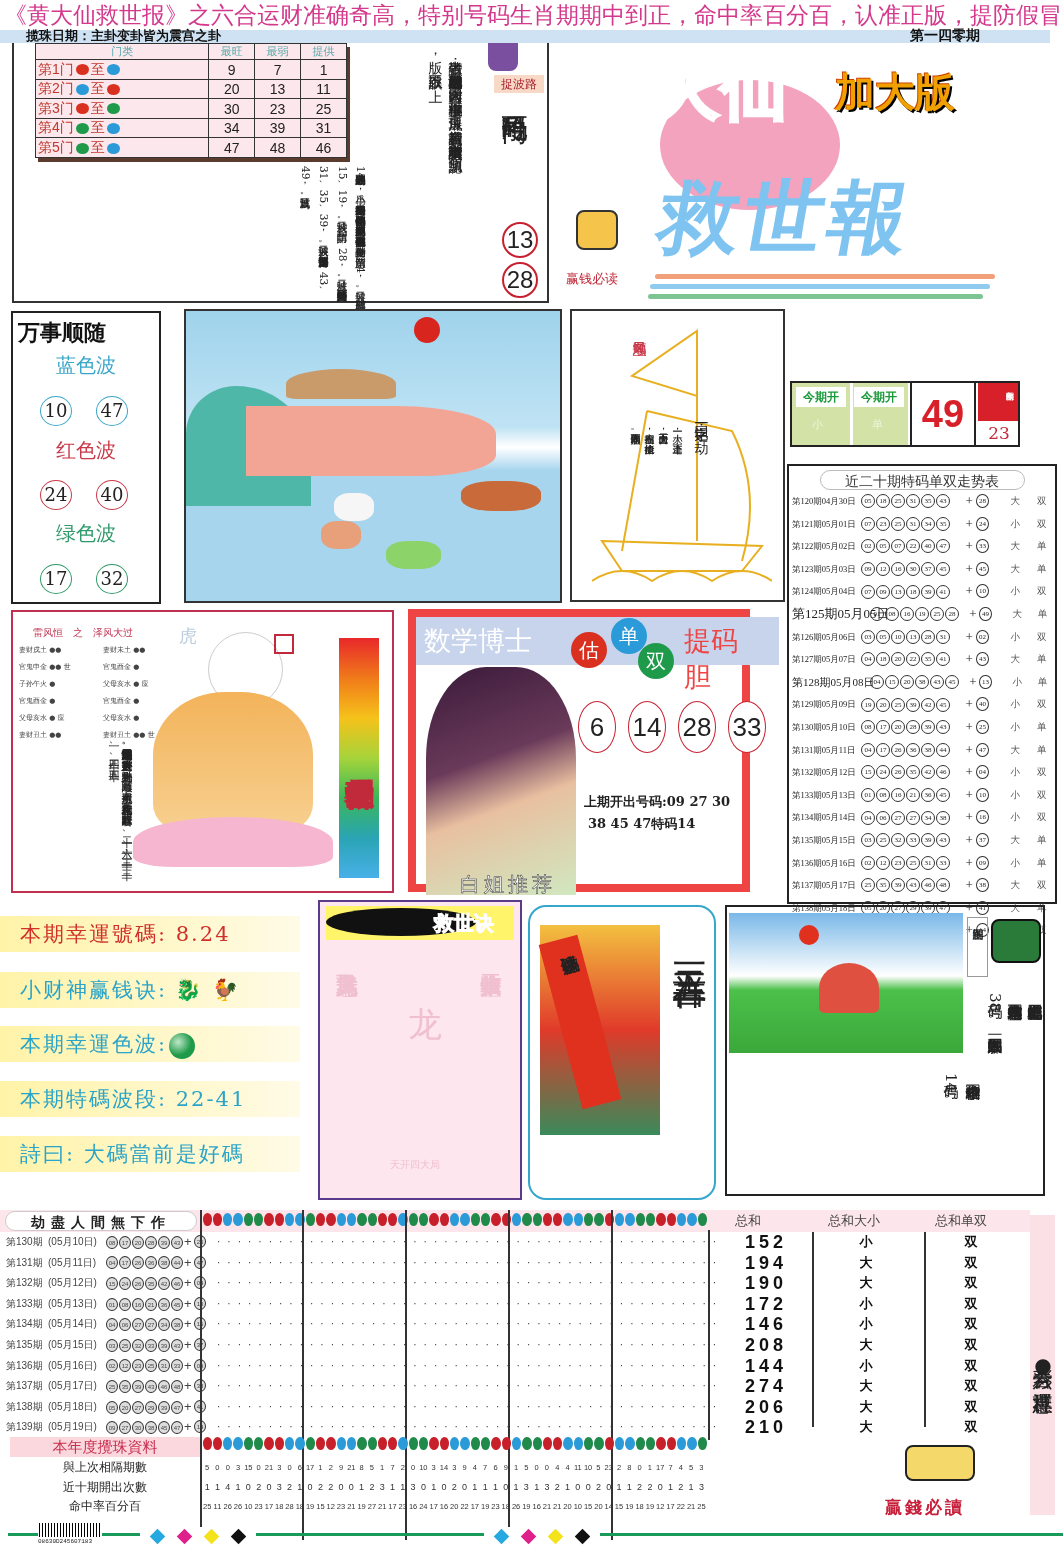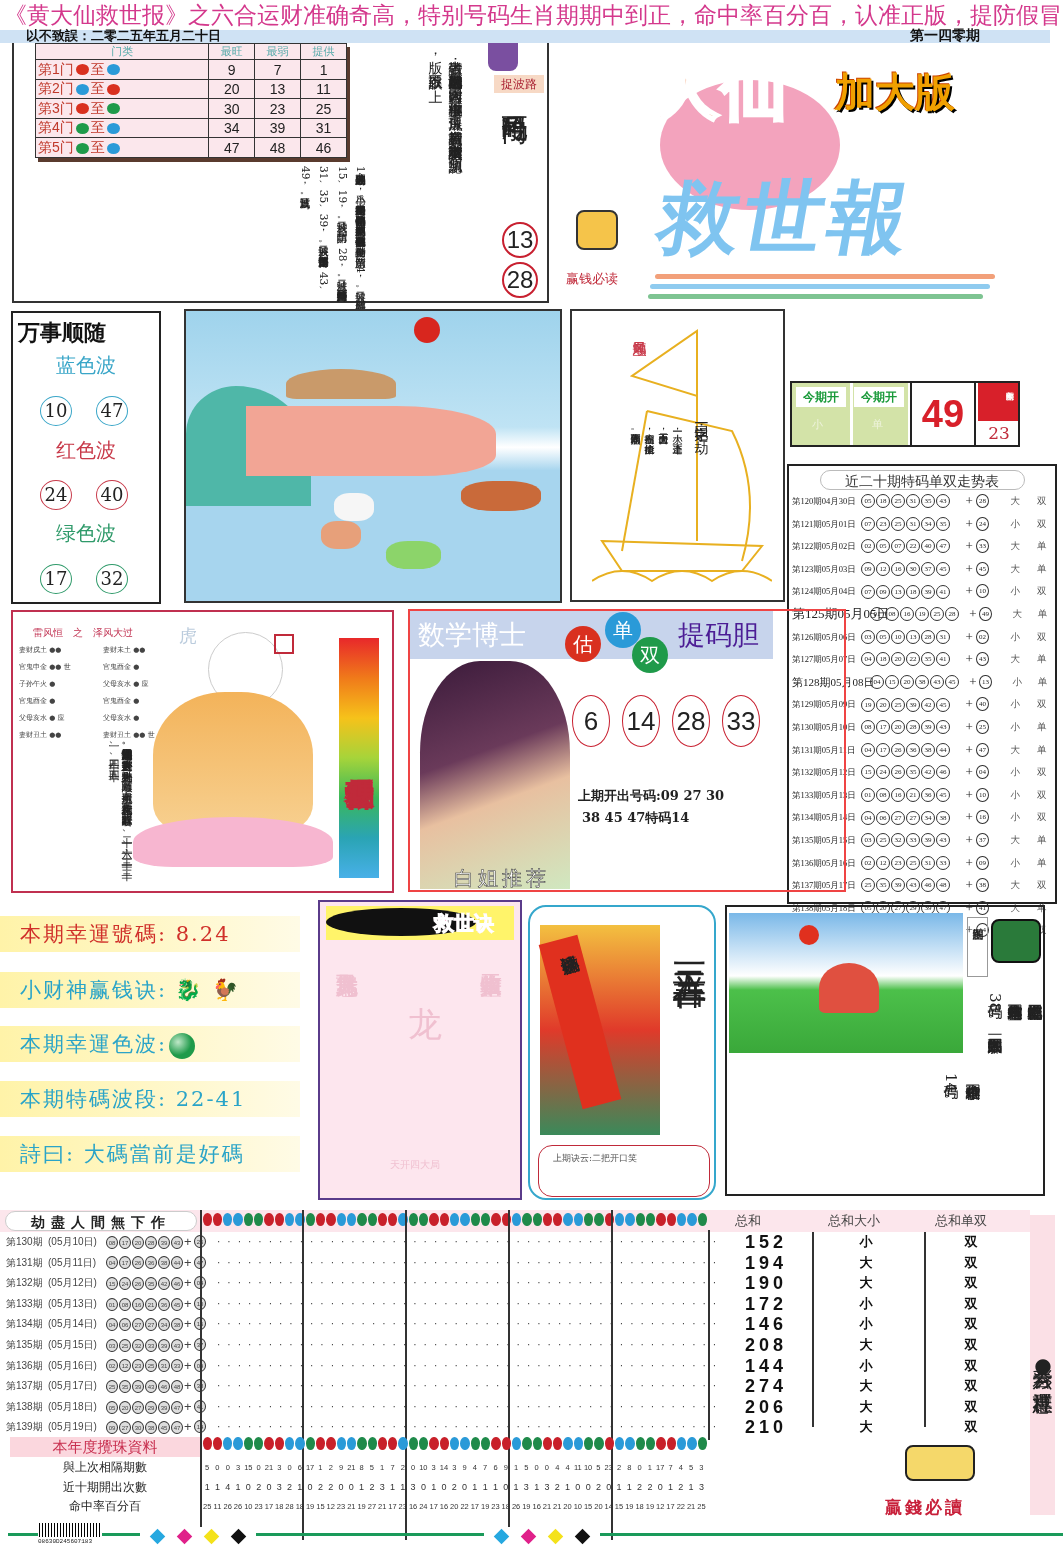--- a/index.html
+++ b/index.html
@@ -35,37 +35,37 @@
 .scene{left:184px;top:309px;width:378px;height:294px;border:2px solid #333;background:linear-gradient(#9fd3ec 0%,#bfe3f4 40%,#fff 47%,#a7d5ee 55%,#a7d5ee 100%);overflow:hidden}
 
 .boatbox{left:570px;top:309px;width:215px;height:293px;border:2px solid #333}
 
 .openbox{left:790px;top:381px;width:230px;height:66px;border:2px solid #222}
 .trendbox{left:787px;top:464px;width:270px;height:440px;border:2px solid #222}
 .trendrow{font-family:Liberation Serif, serif;font-size:9.5px;height:22.6px;line-height:22.6px;white-space:nowrap;display:flex}
 .tb{display:inline-block;width:14px;height:14px;border:1px solid #333;border-radius:50%;font-size:7px;line-height:12px;text-align:center;margin-right:1px;vertical-align:middle}
 
 .fairybox{left:11px;top:610px;width:383px;height:283px;border:2px solid #c03050}
-.mzbox{left:408px;top:609px;width:438px;height:283px;border:2px solid #ef4444}
+.mzbox{left:408px;top:609px;width:342px;height:283px;border:8px solid #ef4444}
 .luckrow{left:0;width:300px;height:36px;font-size:21px;letter-spacing:2px;padding-left:20px;line-height:36px;background:linear-gradient(90deg,#fff3a8,#fffbe6)}
 .jue{left:318px;top:900px;width:204px;height:300px;border:2px solid #5a3b8a;background:#fde6ee}
 .cai{left:528px;top:905px;width:188px;height:295px;border:2px solid #35a7cc;border-radius:18px}
 .tujie{left:725px;top:905px;width:320px;height:291px;border:2px solid #222}
 .rtrow{font-family:"Liberation Sans",sans-serif;font-size:10px;height:20.6px;line-height:20.6px;color:#444;white-space:nowrap}
 .sumcol{font-family:"Liberation Sans",sans-serif;font-weight:bold}
 .dots{letter-spacing:7px;color:#333;font-size:10px}
 .yrrow{font-family:"Liberation Sans",sans-serif;font-size:9px;height:19.5px;line-height:19.5px;white-space:nowrap;color:#333}
 .diamond{width:11px;height:11px;transform:rotate(45deg);display:inline-block;margin:0 8px}
 </style>
 </head>
 <body>
 
 <div class="abs banner">《黄大仙救世报》之六合运财准确奇高，特别号码生肖期期中到正，命中率百分百，认准正版，提防假冒。</div>
 <div class="abs datebar"></div>
-<div class="abs date">以不致誤：二零二五年五月二十日</div>
+<div class="abs date">揽珠日期：主卦变卦皆为震宫之卦</div>
 <div class="abs issue">第一四零期</div>
 
 <div class="abs box1"></div>
 <table class="abs doortbl">
   <tbody>
       <tr>
     <th>门类</th>
     <th>最旺</th>
     <th>最弱</th>
     <th>提供</th>
@@ -506,21 +506,21 @@
   <div class="abs" style="left:261px;top:22px;width:20px;height:20px;border:2px solid #c02a3a"></div>
   <div class="abs vtext" style="left:326px;top:26px;width:40px;height:240px;background:linear-gradient(#e8282a,#f07a1a,#f6c21a,#a6d43a,#3ab85a,#2aa4b4,#48b0e8);color:#fff;font-size:28px;line-height:40px;text-align:center;font-weight:bold;-webkit-text-stroke:1px #c02a3a;font-family:'DejaVu Sans',sans-serif">曾女士救世靈碼</div>
 </div>
 
 <div class="abs mzbox">
   <div class="abs" style="left:0;top:0;width:363px;height:48px;background:#c7d4ec"></div>
   <div class="abs" style="left:8px;top:6px;color:#fff;font-size:27px">数学博士</div>
   <div class="abs circle" style="left:155px;top:15px;width:36px;height:36px;background:#d9301f;color:#fff;font-size:20px;line-height:36px">估</div>
   <div class="abs circle" style="left:195px;top:1px;width:36px;height:36px;background:#2a9ad8;color:#fff;font-size:20px;line-height:36px">单</div>
   <div class="abs circle" style="left:222px;top:26px;width:36px;height:36px;background:#1f9a4a;color:#fff;font-size:20px;line-height:36px">双</div>
-  <div class="abs" style="left:268px;top:6px;color:#4c1d95;font-size:27px">提码胆</div>
+  <div class="abs" style="left:268px;top:6px;color:#ef4444;font-size:27px">提码胆</div>
   <div class="abs" style="left:10px;top:50px;width:150px;height:228px;background:linear-gradient(160deg,#3a1a3a,#6a3a5a 40%,#e8c0a0 60%,#d0e8c0);border-radius:40% 40% 0 0"></div>
   <div class="abs circle" style="left:162px;top:84px;width:38px;height:52px;border:1.5px solid #c82030;font-size:26px;line-height:50px;border-radius:50%">6</div>
   <div class="abs circle" style="left:212px;top:84px;width:38px;height:52px;border:1.5px solid #c82030;font-size:26px;line-height:50px;border-radius:50%">14</div>
   <div class="abs circle" style="left:262px;top:84px;width:38px;height:52px;border:1.5px solid #c82030;font-size:26px;line-height:50px;border-radius:50%">28</div>
   <div class="abs circle" style="left:312px;top:84px;width:38px;height:52px;border:1.5px solid #c82030;font-size:26px;line-height:50px;border-radius:50%">33</div>
   <div class="abs" style="left:168px;top:176px;font-size:13px;font-weight:bold;white-space:nowrap">上期开出号码:09 27 30</div>
   <div class="abs" style="left:172px;top:198px;font-size:13px;font-weight:bold;white-space:nowrap">38 45 47特码14</div>
   <div class="abs" style="left:44px;top:254px;color:#fff;font-size:20px;letter-spacing:4px;-webkit-text-stroke:0.5px #333">白姐推荐</div>
 </div>
 
@@ -537,21 +537,20 @@
   <div class="abs vtext" style="left:14px;top:55px;font-size:22px;line-height:26px;color:#f0c0d0">龙飞凤舞兆瑞意</div>
   <div class="abs" style="left:88px;top:100px;font-size:34px;color:#f0c0d0">龙</div>
   <div class="abs vtext" style="left:158px;top:55px;font-size:22px;line-height:26px;color:#f0c0d0">牧童归来吹玉笛</div>
   <div class="abs" style="left:70px;top:256px;font-size:10px;color:#f0c0d0">天开四大局</div>
 </div>
 
 <div class="abs cai">
   <div class="abs" style="left:10px;top:18px;width:120px;height:210px;background:linear-gradient(#f3c040,#e03a2a 50%,#3a8a5a)"></div>
   <div class="abs vtext" style="left:30px;top:30px;width:40px;height:170px;background:#e0301e;color:#222;font-size:18px;line-height:22px;transform:rotate(-15deg);padding:4px">小财神赢钱诀</div>
   <div class="abs vtext" style="left:140px;top:40px;font-size:34px;line-height:40px;height:200px">三五二一吉祥</div>
-  <div class="abs" style="left:8px;top:238px;width:172px;height:52px;border:1.5px solid #c02a3a;border-radius:14px;font-size:9px;padding:6px 14px;color:#555">上期诀云:二把开口笑</div>
 </div>
 
 <div class="abs tujie">
   <div class="abs" style="left:2px;top:6px;width:234px;height:140px;background:linear-gradient(#7ab8e8,#fff 45%,#4cc04a 55%,#3aa83a)">
     <div class="abs" style="left:70px;top:12px;width:20px;height:20px;background:#e0301e;border-radius:50%"></div>
     <div class="abs" style="left:90px;top:50px;width:60px;height:50px;background:#e05040;border-radius:50% 50% 10% 10%"></div>
   </div>
   <div class="abs vtext" style="left:240px;top:10px;border:1px solid #999;font-size:11px;padding:2px;height:60px">上期图解</div>
   <div class="abs" style="left:264px;top:12px;width:50px;height:44px;background:#2a7a3a;border:2px solid #111;border-radius:8px"></div>
   <div class="abs vtext" style="left:298px;top:86px;font-size:15px;line-height:20px;height:200px">上期幅寻宝图中地上有三杯子</div>

